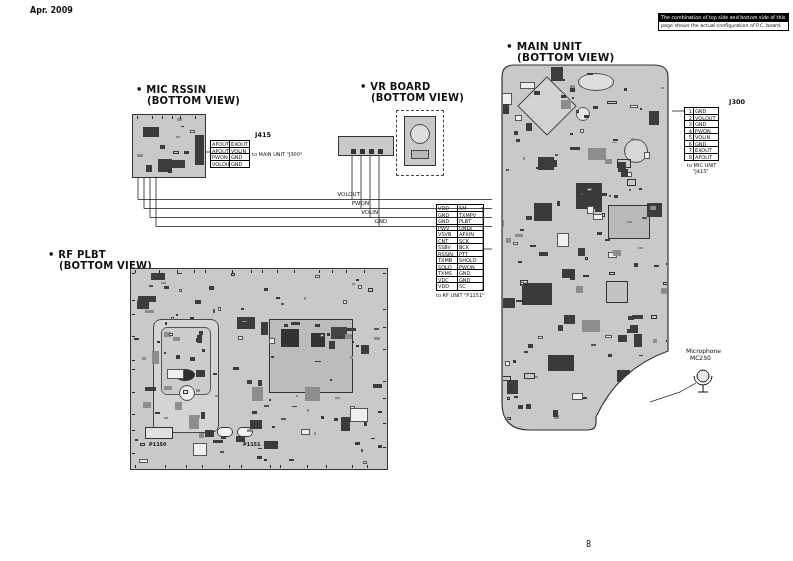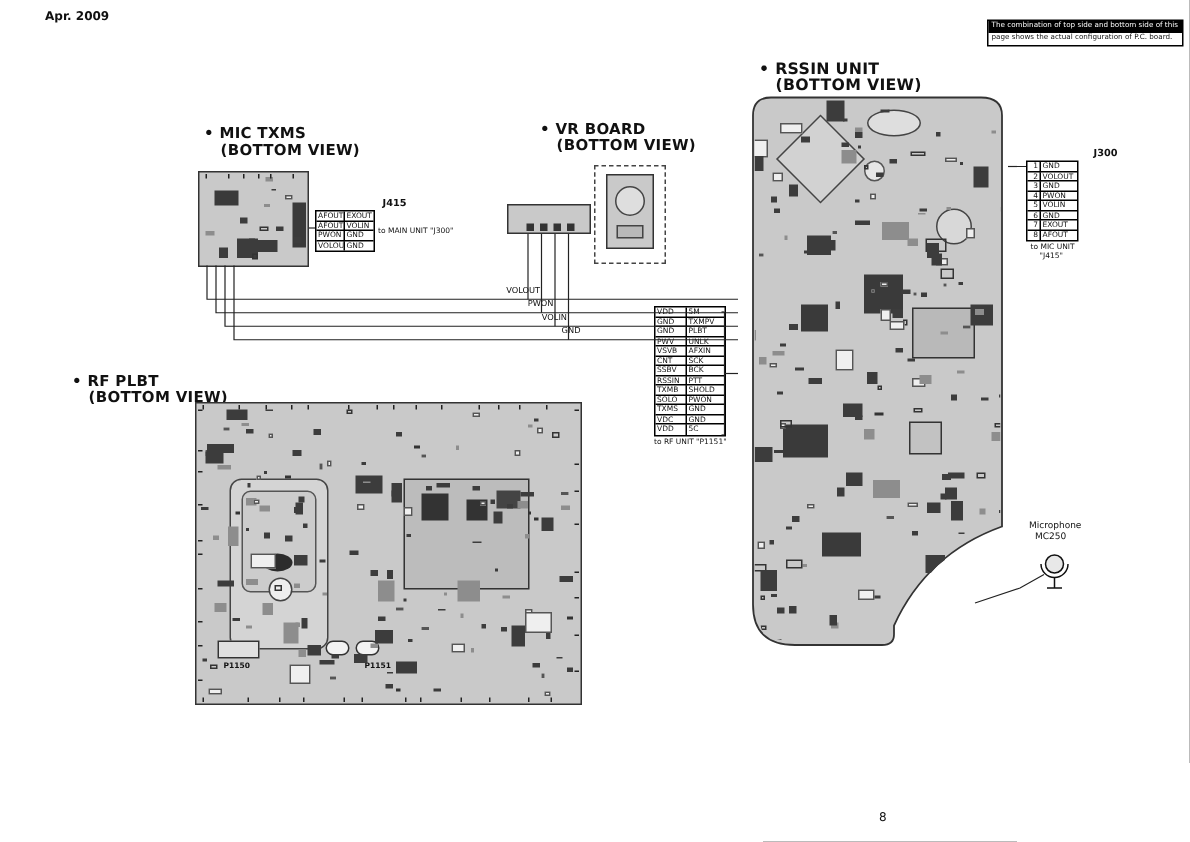--- a/index.html
+++ b/index.html
@@ -42,21 +42,21 @@
 
   <div id="date">Apr. 2009</div>
 
   <div id="note-box">
     <div class="n1">The combination of top side and bottom side of this</div>
     <div class="n2">page shows the actual configuration of P.C. board.</div>
   </div>
 
   <div class="abs sec-title" style="left:136px;top:84px;">
     <span>•</span>
-    <span>MIC TXMS</span>
+    <span>MIC RSSIN</span>
     <span class="view">(BOTTOM VIEW)</span>
   </div>
   <div class="board" id="mic-board" style="left:132px;top:114px;width:74px;height:64px;">
       <div style="position: absolute; box-sizing: border-box; left: 62px; top: 20px; width: 9px; height: 30px; background: rgb(58, 58, 58);"></div>
       <div style="position: absolute; box-sizing: border-box; left: 10px; top: 12px; width: 16px; height: 10px; background: rgb(58, 58, 58);"></div>
       <div style="position: absolute; left: 50.6723px; top: 36.095px; width: 5.74143px; height: 3.34464px; box-sizing: border-box; background: rgb(60, 60, 60);"></div>
       <div style="position: absolute; left: 12.6027px; top: 49.8133px; width: 6.64665px; height: 7.45984px; box-sizing: border-box; background: rgb(60, 60, 60);"></div>
       <div style="position: absolute; left: 39.9687px; top: 36.0561px; width: 5.62093px; height: 3.03332px; box-sizing: border-box; border: 0.5px solid rgb(51, 51, 51);"></div>
       <div style="position: absolute; left: 37.2941px; top: 44.5652px; width: 14.5927px; height: 8.41313px; box-sizing: border-box; background: rgb(60, 60, 60);"></div>
       <div style="position: absolute; left: 24.8027px; top: 43.6385px; width: 13.9224px; height: 13.3066px; box-sizing: border-box; background: rgb(60, 60, 60);"></div>
@@ -366,21 +366,21 @@
       </div>
       <div class="trow">
         <div class="tcell">VDD</div>
         <div class="tcell">5C</div>
       </div>
     </div>
   <div class="small-note" style="left:436px;top:292px;">to RF UNIT "P1151"</div>
 
   <div class="abs sec-title" style="left:506px;top:41px;font-size:10.5px;">
     <span>•</span>
-    <span>RSSIN UNIT</span>
+    <span>MAIN UNIT</span>
     <span class="view">(BOTTOM VIEW)</span>
   </div>
 
   <div id="main-wrap">
     <svg width="200" height="385">
       <path d="M 14,22 Q 14,10 26,10 L 166,10 Q 180,10 180,22 L 180,296 Q 130,314 108,362 L 108,368 Q 108,375 100,375 L 42,375 Q 14,375 14,348 Z" fill="#c9c9c9" stroke="#333" stroke-width="1.2"></path>
     </svg>
     <div id="main-clip">
         <div style="position: absolute; box-sizing: border-box; left: 38px; top: 30px; width: 42px; height: 42px; background: rgb(210, 210, 210); border: 1px solid rgb(68, 68, 68); transform: rotate(45deg);"></div>
         <div style="position: absolute; box-sizing: border-box; left: 90px; top: 18px; width: 36px; height: 18px; background: rgb(222, 222, 222); border: 1px solid rgb(68, 68, 68); border-radius: 50%;"></div>

